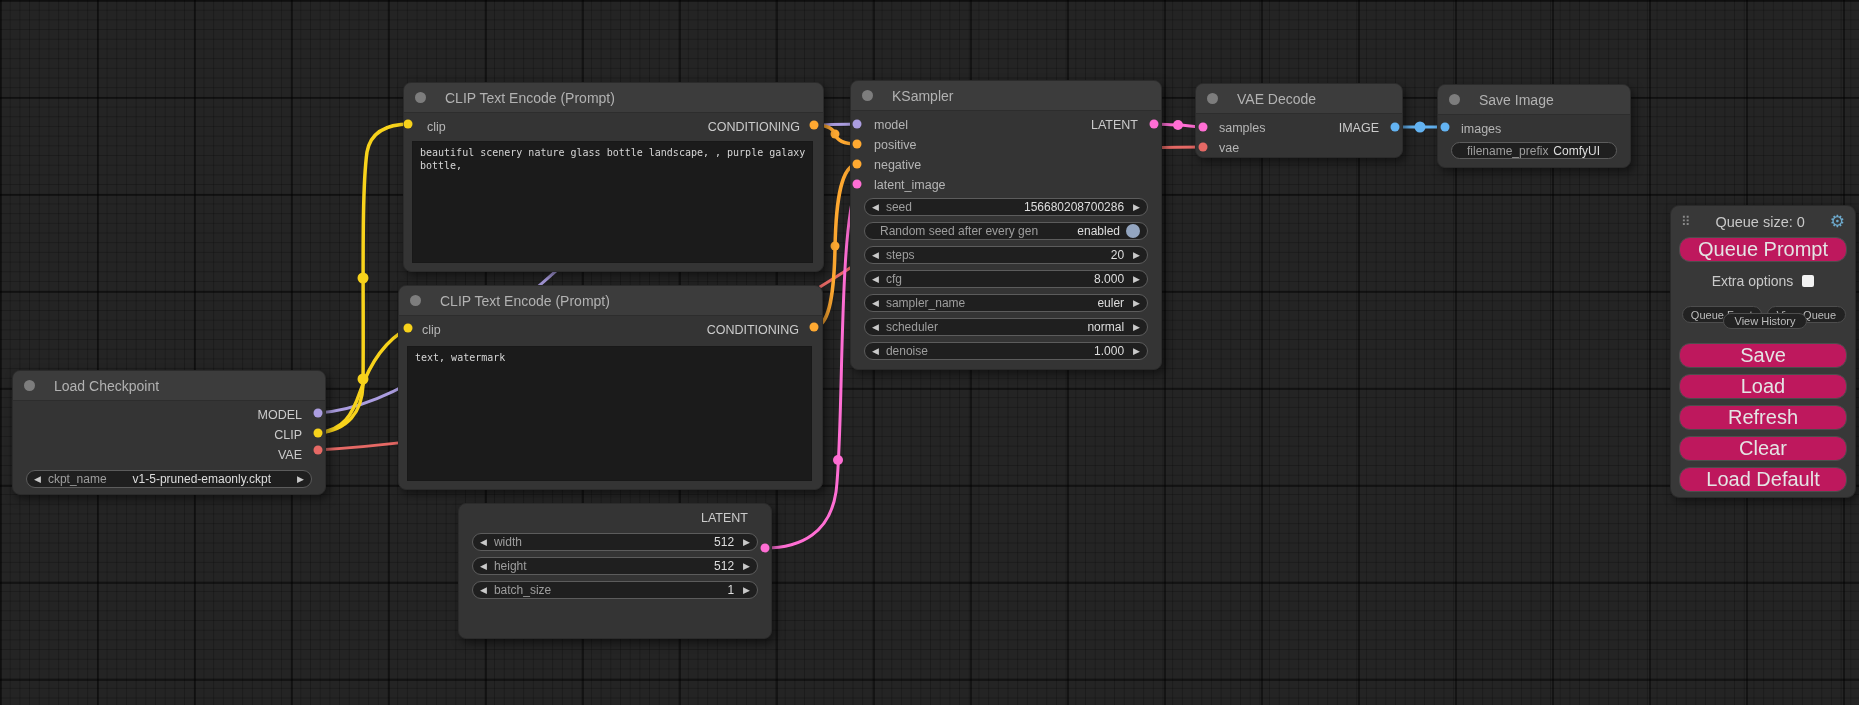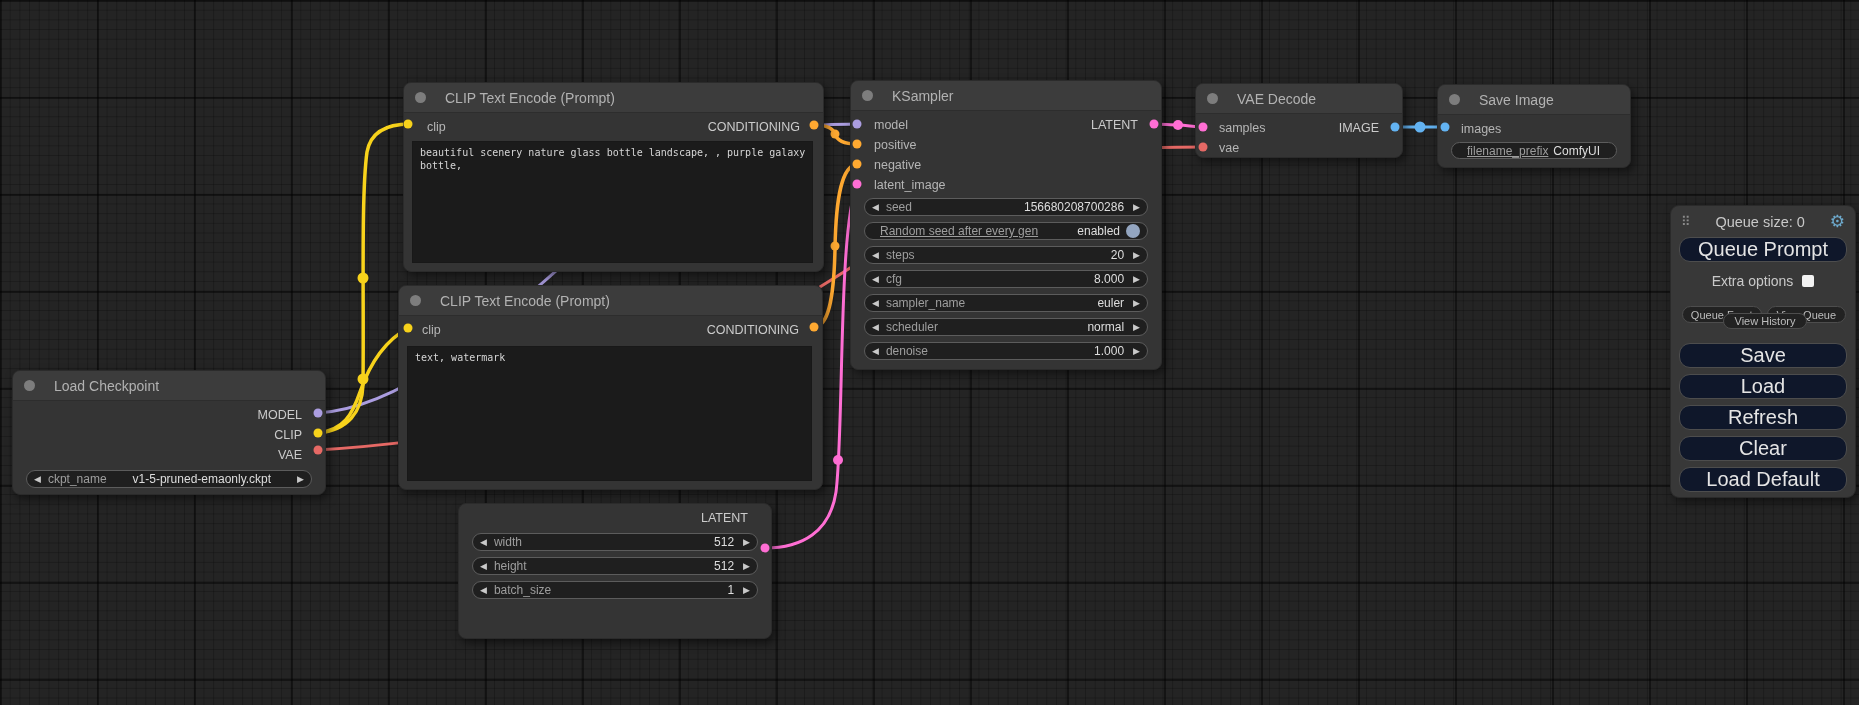--- a/index.html
+++ b/index.html
@@ -34,40 +34,40 @@
   .widget{
     height:18px;margin:6px 13px 0 13px;background:#1f1f1f;
     border:1px solid #5c5c5c;border-radius:10px;
     display:flex;align-items:center;padding:0 7px;font-size:12px;box-sizing:border-box;
     white-space:nowrap;
   }
   .widget .arrow{color:#c9c9c9;font-size:9px;flex:0 0 auto;}
   .widget .wlabel{color:#9e9e9e;margin-left:7px;}
   .widget .wvalue{color:#dedede;margin-left:auto;margin-right:9px;}
   .widget .wvalue.center{flex:1;text-align:center;margin:0;}
-  .widget.noarrow .wlabel{margin-left:8px;text-decoration:underline;}
+  .widget.noarrow .wlabel{margin-left:8px;}
   .widget .toggle{width:14px;height:14px;border-radius:50%;flex:0 0 auto;margin-left:6px;}
   .prompt{
     position:absolute;left:8px;right:10px;background:#1b1b1b;border:1px solid #181818;
     border-radius:0;color:#d5d5d5;font-family:"DejaVu Sans Mono",monospace;
     font-size:10px;line-height:12.5px;padding:5px 7px;white-space:pre;overflow:hidden;
     box-sizing:border-box;
   }
   
   .qpanel{
     position:absolute;z-index:4;left:1670px;top:205px;width:186px;height:293px;
     background:#383838;border:1px solid #2a2a2a;border-radius:9px;
     box-shadow:3px 4px 10px rgba(0,0,0,.5);box-sizing:border-box;
   }
   .qhead{display:flex;align-items:center;padding:7px 10px 0 10px;}
   .qhandle{color:#8a8a8a;font-size:13px;flex:0 0 auto;}
   .qsize{flex:1;text-align:center;color:#c8c8c8;font-size:14.5px;}
   .qgear{font-size:17px;flex:0 0 auto;line-height:1;}
   .qbtn{
-    position:absolute;left:8px;right:8px;height:25px;background:#0f172a;
+    position:absolute;left:8px;right:8px;height:25px;background:#be185d;
     border:1px solid #4d4d4d;border-radius:11px;color:#e4e4e4;
     display:flex;align-items:center;justify-content:center;font-size:20px;box-sizing:border-box;
   }
   .qbtn.primary{top:31px;}
   .qextra{position:absolute;top:67px;left:0;right:0;display:flex;align-items:center;justify-content:center;gap:9px;color:#c9c9c9;font-size:14px;}
   .qcheck{width:12px;height:12px;background:#f2f2f2;border-radius:2px;}
   .qpillrow{position:absolute;top:87px;left:11px;right:9px;display:flex;gap:5px;margin-top:13px;}
   .qpill{
     flex:1;height:17px;background:#222;border:1px solid #4d4d4d;border-radius:9px;
     color:#bdbdbd;font-size:11px;display:flex;align-items:center;justify-content:center;box-sizing:border-box;

